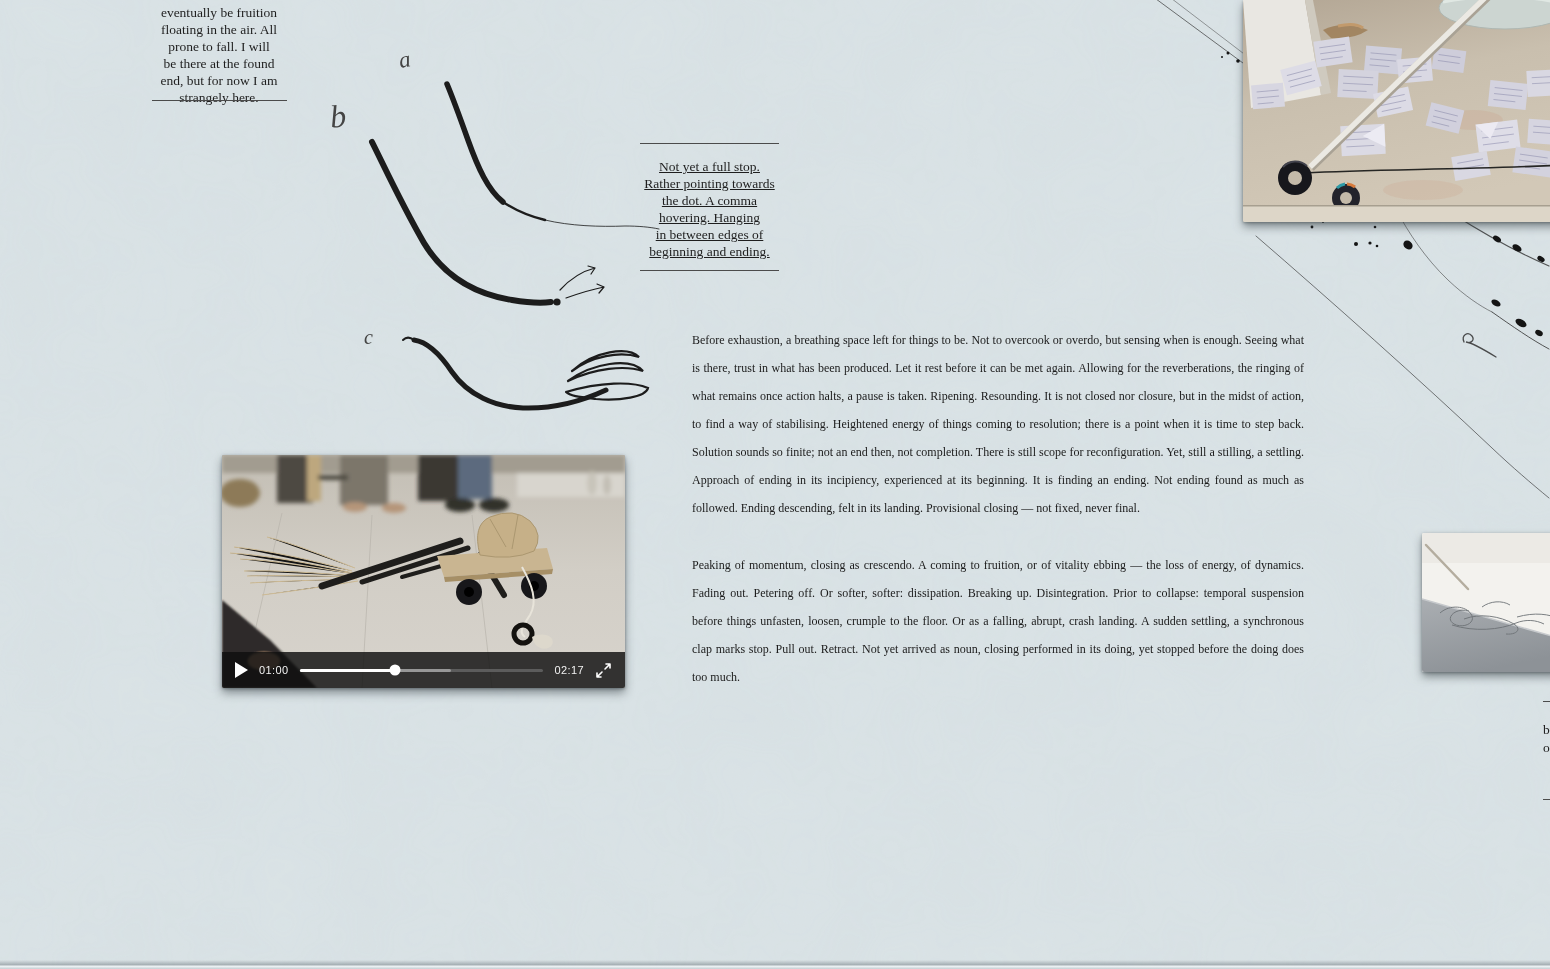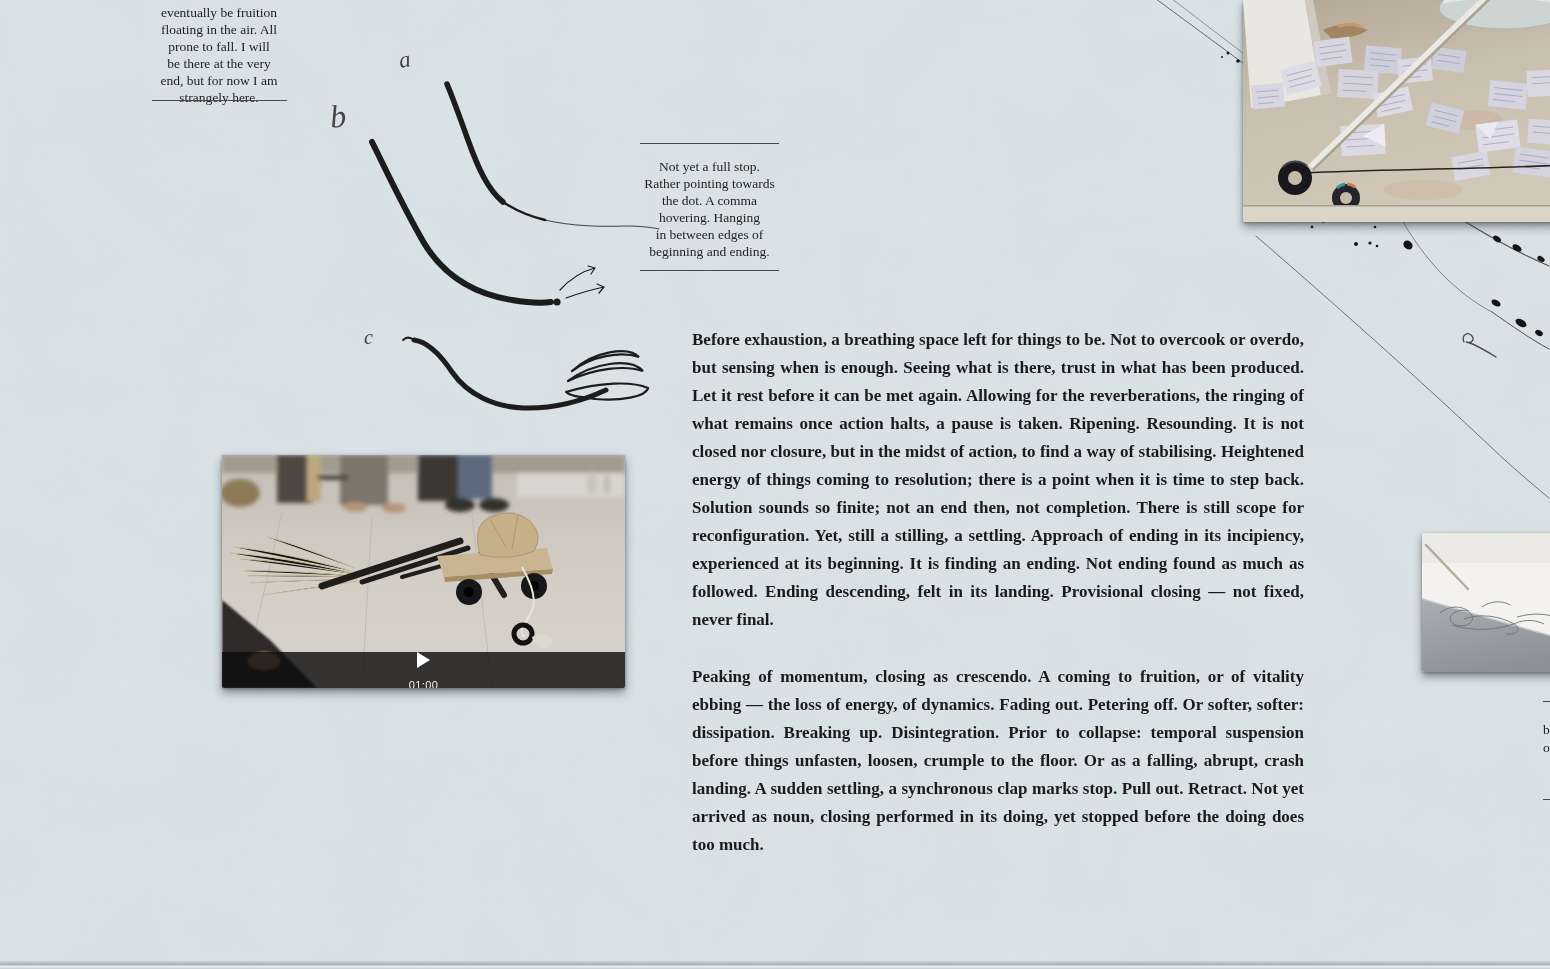--- a/index.html
+++ b/index.html
@@ -17,55 +17,54 @@
   .note{
     position:absolute;text-align:center;
     font-size:13.5px;line-height:17px;color:#1e1e1e;
     white-space:pre-line;z-index:2;
   }
   .rule{position:absolute;height:1px;background:#4b4b4b;z-index:2;}
 
   #note-top-left{left:119px;top:-13px;width:200px;}
   #rule-tl{left:152px;top:100px;width:135px;}
 
-  #note-center{left:624px;top:158px;width:171px;}
+  #note-center{left:624px;top:158px;width:171px;text-decoration:underline;}
   #rule-c-top{left:640px;top:143px;width:139px;}
   #rule-c-bot{left:640px;top:270px;width:139px;}
   #rule-r-top{left:1543px;top:701px;width:60px;}
   #rule-r-bot{left:1543px;top:799px;width:60px;}
   .rnote-line{position:absolute;left:1543px;}
   #rnote-1{top:722px;}
   #rnote-2{top:740px;}
 
   
   #article{position:absolute;left:692px;top:326px;width:612px;z-index:2;}
   #article p{
-    margin:0 0 29px 0;font-size:17px;line-height:28px;
-    text-align:justify;color:#1b1b1b;font-weight:bold;
+    margin:0 0 29px 0;font-size:12px;line-height:28px;
+    text-align:justify;color:#1b1b1b;
   }
 
   
   .letter{position:absolute;font-style:italic;color:#444;z-index:2;
     font-family:"Liberation Serif", serif;}
   #letter-a{left:399px;top:47px;font-size:23px;transform:rotate(-10deg);}
   #letter-b{left:330px;top:98px;font-size:32px;transform:rotate(-5deg);}
   #letter-c{left:364px;top:326px;font-size:20px;}
 
   
   #video{
     position:absolute;left:222px;top:455px;width:403px;height:233px;
     z-index:2;border-radius:2px;overflow:hidden;background:#8d897f;
     box-shadow:0 5px 10px rgba(45,55,60,.5),0 1px 3px rgba(45,55,60,.45);
   }
   #vbar{
     position:absolute;left:0;right:0;bottom:0;height:36px;
     background:rgba(15,15,15,.82);
     display:flex;align-items:center;gap:11px;padding:0 13px;box-sizing:border-box;
     font-family:"Liberation Sans", sans-serif;
-    flex-direction:column;
   }
   #play-btn{width:0;height:0;border-left:13px solid #fff;
     border-top:8px solid transparent;border-bottom:8px solid transparent;cursor:pointer;}
   .vtime{color:#f2f2f2;font-size:11px;letter-spacing:.4px;}
   #track{position:relative;flex:1;height:3px;background:#5c5c5c;border-radius:2px;cursor:pointer;}
   #buffered{position:absolute;left:0;top:0;height:3px;background:#979797;border-radius:2px;}
   #played{position:absolute;left:0;top:0;height:3px;background:#fff;border-radius:2px;}
   #handle{position:absolute;top:50%;width:11px;height:11px;background:#fff;border-radius:50%;
     transform:translate(-50%,-50%);cursor:pointer;}
   #fs-btn{width:17px;height:17px;cursor:pointer;display:block;}
@@ -146,21 +145,21 @@
     <circle cx="1228" cy="53" r="1.5"></circle>
       <circle cx="1238" cy="61" r="1.8"></circle>
       <circle cx="1222" cy="57" r="1"></circle>
   </g>
 </svg>
 
 <div id="note-top-left" class="note">
   <span>eventually be fruition</span>
   <span>floating in the air. All
 prone to fall. I will
-be there at the very
+be there at the found
 end, but for now I am
 strangely here.</span>
 </div>
 <div id="rule-tl" class="rule"></div>
 
 <div id="rule-c-top" class="rule"></div>
 <div id="note-center" class="note">Not yet a full stop.
 Rather pointing towards
 the dot. A comma
 hovering. Hanging

